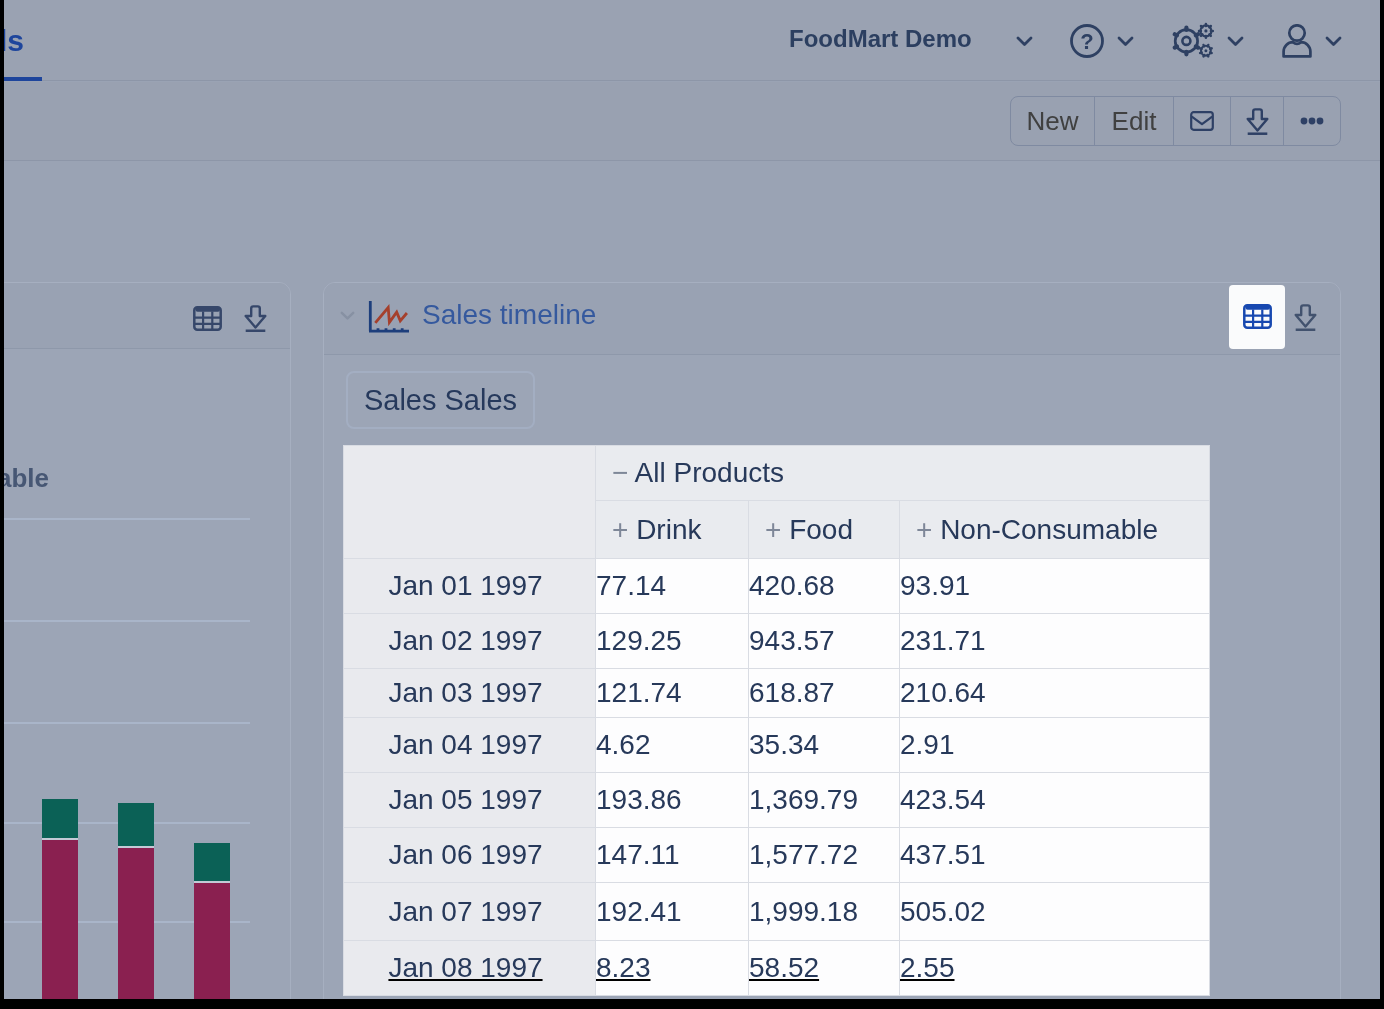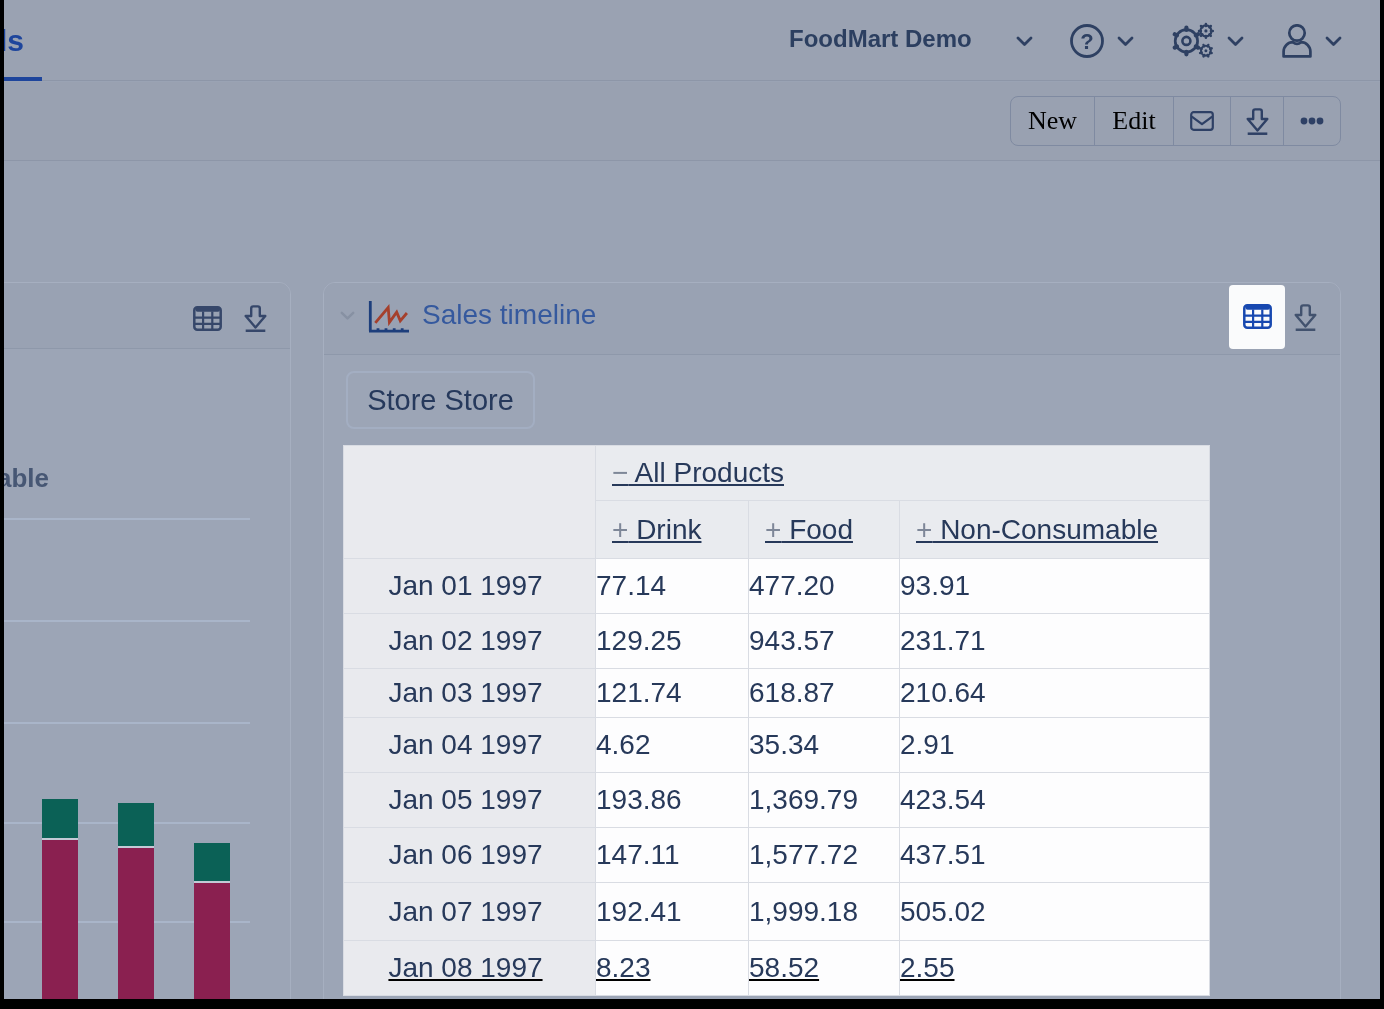--- a/index.html
+++ b/index.html
@@ -17,35 +17,35 @@
   #tabline { position:absolute; left:0; top:77px; width:38px; height:4px; background:#1e459c; }
   #brand { position:absolute; left:785px; top:25px; font-size:24px; font-weight:bold;
     color:#2c3f60; }
 
   
   #toolbar { position:absolute; left:0; top:82px; width:100%; height:79px;
     background:#99a1b1; border-bottom:1px solid #8d96a8; }
   #btngroup { position:absolute; left:1006px; top:14px; height:50px;
     display:flex; border:1px solid #7f8aa1; border-radius:8px; }
   .tbtn { display:flex; align-items:center; justify-content:center;
-    font-size:26px; color:#000000; border-right:1px solid #7f8aa1;font-family:Liberation Serif, serif; }
+    font-size:26px; color:#404040; border-right:1px solid #7f8aa1; }
   .tbtn:last-child { border-right:none; }
 
   
   .card { position:absolute; background:#9ca5b6; border:1px solid #a6afc0;
     border-radius:12px; overflow:hidden; }
   #lcard { left:-24px; top:282px; width:311px; height:730px; }
   #rcard { left:319px; top:282px; width:1018px; height:730px; }
   .cardhead { position:absolute; left:0; top:0; width:100%; background:#99a2b3;
     border-bottom:1px solid #8e98aa; }
 
   
   #pivot { position:absolute; left:19px; top:162px; border-collapse:collapse; table-layout:fixed; }
   #pivot td { border:1px solid #d9dce3; font-size:28px; color:#27395a; overflow:hidden; white-space:nowrap; }
-  td.hdr { background:#e9ebef; text-align:left; padding-left:16px;text-decoration:underline; }
+  td.hdr { background:#e9ebef; text-align:left; padding-left:16px; }
   td.rowh { background:#e9eaee; text-align:center; padding-right:8px; }
   td.val { background:#fdfdfe; text-align:left; padding-right:12px; }
   .pm { color:#7e8798; }
   .gl { left:0; width:269px; height:2px; background:#a9b5c9; }
 </style>
 </head>
 <body>
 <div id="app">
   <div id="navbar">
     <div id="tabtxt">ls</div>
@@ -153,42 +153,42 @@
       <rect x="2.5" y="1.6" width="24.5" height="4.2" rx="2" fill="#1748b0" stroke="none"></rect>
       <rect x="1.3" y="1.3" width="26.4" height="22.4" rx="3" stroke-width="2.5"></rect>
       <path stroke-width="2.2" d="M10.1 5.5 V23 M19.3 5.5 V23 M2 11.7 H27.5 M2 17.9 H27.5"></path>
     </svg>
     <svg class="abs" style="left:970px;top:21px;" width="23" height="27" viewBox="0 0 23 27" fill="none" stroke="#42526e">
         <path d="M7.2 11 V3.4 Q7.2 1.4 9.2 1.4 H13.8 Q15.8 1.4 15.8 3.4 V11 H21.3 L11.5 22.5 L1.7 11 Z" stroke-width="2.4" stroke-linejoin="round"></path>
         <path d="M1.7 25.7 H21.3" stroke-width="2.5"></path>
       </svg>
     <div class="abs" id="storesales" style="left:22px; top:88px; width:189px; height:58px;
       border:2px solid #a3aec2; border-radius:8px; font-size:29px; color:#26395c;
-      display:flex; align-items:center; justify-content:center;">Store Store</div>
+      display:flex; align-items:center; justify-content:center;">Sales Sales</div>
     <table id="pivot">
       <colgroup>
           <col style="width:252px">
           <col style="width:153px">
           <col style="width:151px">
           <col style="width:310px">
         </colgroup>
       <tbody>
           <tr style="height:55px;">
             <td class="rowh" rowspan="2"></td>
             <td class="hdr" colspan="3"><span class="pm">−</span> All Products</td>
           </tr>
       <tr style="height:58px;">
             <td class="hdr"><span class="pm">+</span> Drink</td>
             <td class="hdr"><span class="pm">+</span> Food</td>
             <td class="hdr"><span class="pm">+</span> Non-Consumable</td>
           </tr>
       <tr style="height:55px;">
             <td class="rowh">Jan 01 1997</td>
             <td class="val">77.14</td>
-            <td class="val">477.20</td>
+            <td class="val">420.68</td>
             <td class="val">93.91</td>
           </tr>
       <tr style="height:55px;">
             <td class="rowh">Jan 02 1997</td>
             <td class="val">129.25</td>
             <td class="val">943.57</td>
             <td class="val">231.71</td>
           </tr>
       <tr style="height:49px;">
             <td class="rowh">Jan 03 1997</td>

